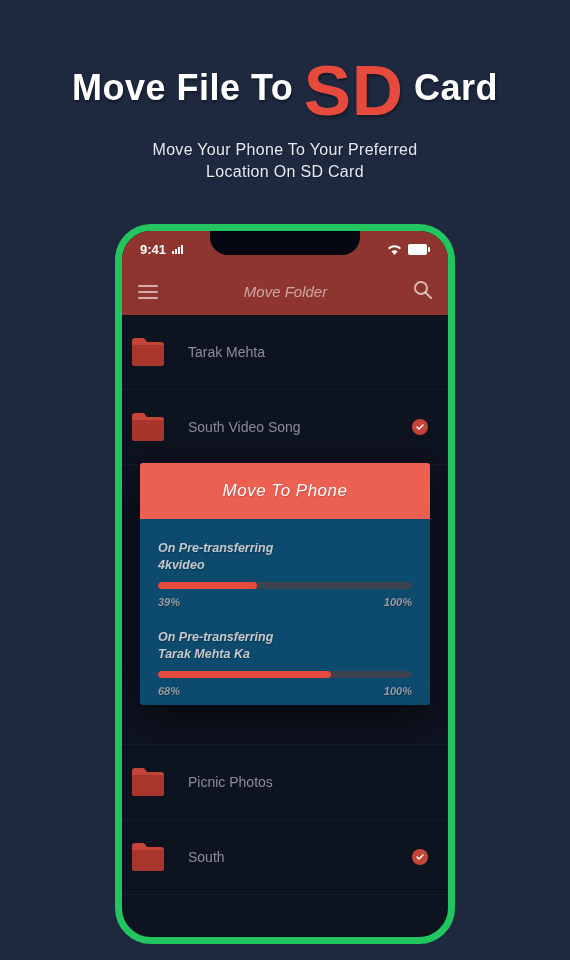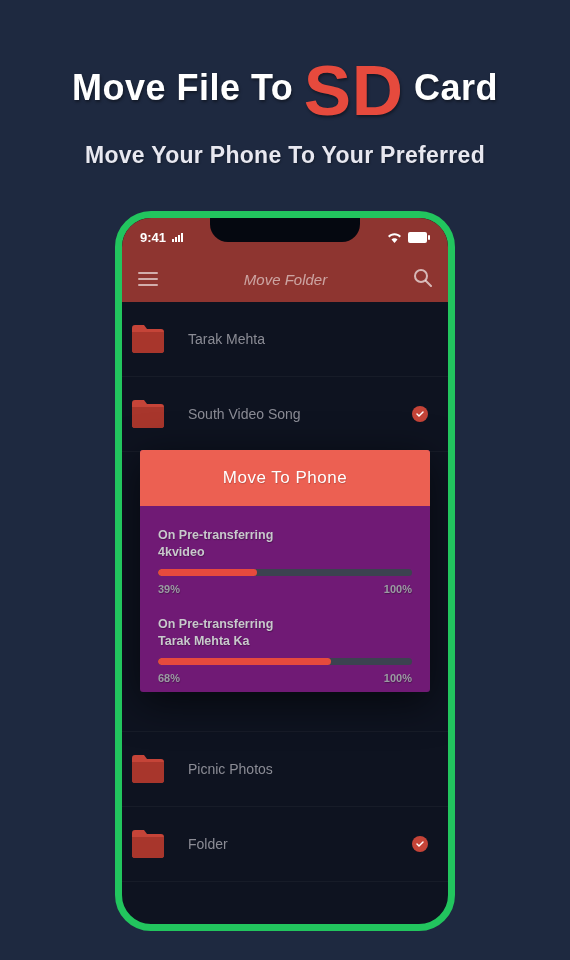--- a/index.html
+++ b/index.html
@@ -31,22 +31,22 @@
     
     .promo-title .highlight {
       color: #e64a3d;
       font-size: 71px;
       vertical-align: middle;
       font-weight: 800;
     }
     
     .promo-subtitle {
       color: #e8e8f0;
-      font-size: 23px;
-      font-weight: 700;
+      font-size: 16px;
+      font-weight: 400;
       margin-top: 8px;
       line-height: 1.4;
       letter-spacing: 0.3px;
       text-shadow: 1px 1px 2px rgba(0,0,0,0.3);
     }
     
     .phone-frame {
       width: 340px;
       height: 720px;
       margin: 40px auto 0;
@@ -182,25 +182,26 @@
     .folder-check svg {
       width: 10px;
       height: 10px;
     }
     
     .dialog-overlay {
       position: absolute;
       top: 232px;
       left: 18px;
       right: 18px;
-      background: #701a75;
+      background: #0c4a6e;
       border-radius: 3px;
       box-shadow: 0 10px 40px rgba(0,0,0,0.6);
       overflow: hidden;
       z-index: 50;
+      font-style: italic;
     }
     
     .dialog-header {
       background: #ec6052;
       padding: 18px;
       text-align: center;
     }
     
     .dialog-title {
       color: #ffffff;
@@ -265,20 +266,21 @@
   </style>
 </head>
 <body>
 
 <div class="promo-header">
   <div class="promo-title">
     <span>Move File To </span><span class="highlight">SD</span><span> Card</span>
   </div>
   <div class="promo-subtitle">
     <span>Move Your Phone To Your Preferred</span><br>
+    <span>Location On SD Card</span>
   </div>
 </div>
 
 <div class="phone-frame">
   <div class="notch"></div>
 
   <div class="status-bar">
     <div class="status-left">
       <span>9:41</span>
       <span class="signal-icon">
@@ -358,21 +360,21 @@
       <div class="folder-name">Picnic Photos</div>
     </div>
 
     <div class="folder-item">
       <div class="folder-icon">
         <svg width="36" height="30" viewBox="0 0 36 30">
           <path d="M2 4 C2 2 3 1 5 1 L14 1 L17 5 L31 5 C33 5 34 6 34 8 L34 26 C34 28 33 29 31 29 L5 29 C3 29 2 28 2 26 Z" fill="#c54438"></path>
           <path d="M2 8 L34 8 L34 26 C34 28 33 29 31 29 L5 29 C3 29 2 28 2 26 Z" fill="#a8362c"></path>
         </svg>
       </div>
-      <div class="folder-name">Folder</div>
+      <div class="folder-name">South</div>
       <div class="folder-check">
         <svg viewBox="0 0 10 10">
             <path d="M2 5L4 7L8 3" stroke="#fff" stroke-width="1.5" fill="none" stroke-linecap="round"></path>
           </svg>
       </div>
     </div>
 
   </div>
 
   <div class="dialog-overlay">

